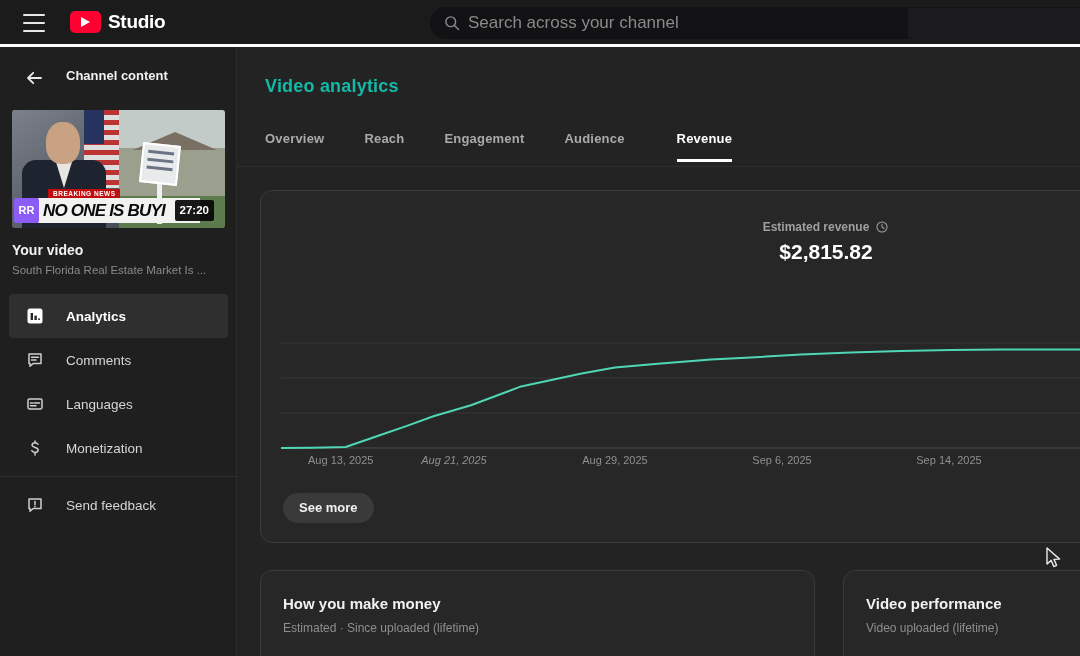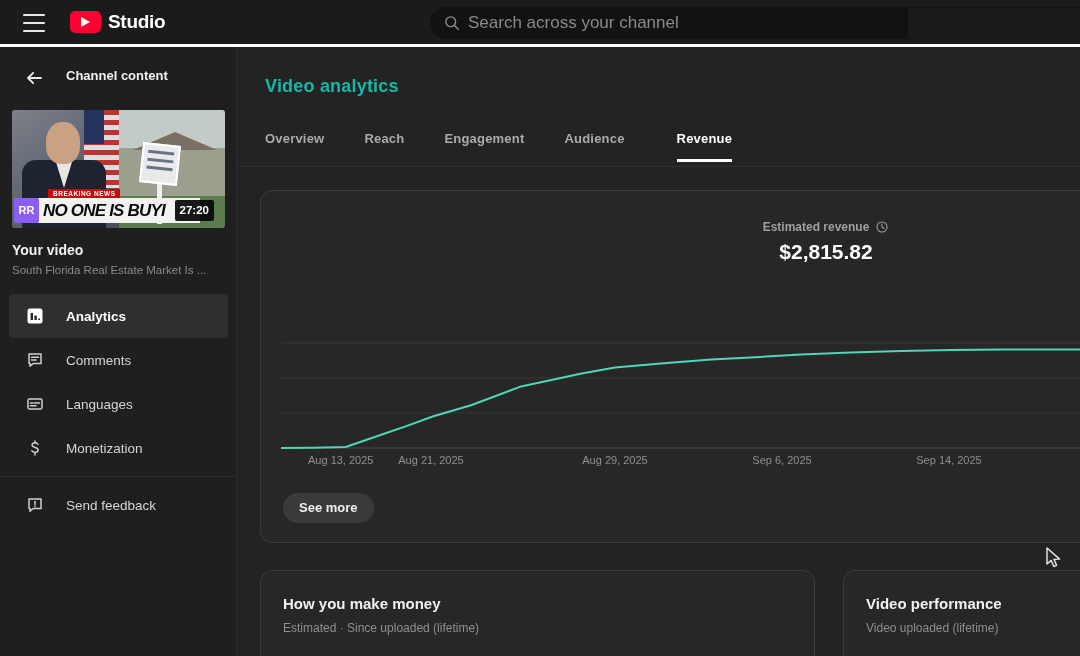--- a/index.html
+++ b/index.html
@@ -211,21 +211,21 @@
 
     <svg class="chart-plot" viewBox="0 0 800 116" preserveAspectRatio="none">
         <line x1="0" y1="77" x2="800" y2="77" stroke="#383838" stroke-width="1"></line>
         <line x1="0" y1="42" x2="800" y2="42" stroke="#383838" stroke-width="1"></line>
         <line x1="0" y1="7" x2="800" y2="7" stroke="#383838" stroke-width="1"></line>
         <line x1="0" y1="112" x2="800" y2="112" stroke="#4d4d4d" stroke-width="1.2"></line>
         <polyline points="0.0,112.0 31.3,111.8 64.7,111.0 100.2,98.7 125.3,90.1 152.4,80.2 190.0,69.3 240.1,50.4 300.6,37.5 334.0,31.5 379.9,27.5 430.0,23.5 469.7,21.5 519.8,18.5 569.9,16.6 620.0,15.0 670.1,14.1 720.2,13.6 799.5,13.5" fill="none" stroke="#4fd6b5" stroke-width="2" stroke-linejoin="round" stroke-linecap="round"></polyline>
       </svg>
     <div class="ticks">
         <div class="tick" style="left: 3px; margin-left: 24px;">Aug 13, 2025</div>
-        <div class="tick" style="left: 150px; transform: translateX(-50%);">Aug 21, 2025</div>
+        <div class="tick" style="left: 173px; transform: translateX(-50%); font-style: italic;">Aug 21, 2025</div>
         <div class="tick" style="left: 334px; transform: translateX(-50%);">Aug 29, 2025</div>
         <div class="tick" style="left: 501px; transform: translateX(-50%);">Sep 6, 2025</div>
         <div class="tick" style="left: 668px; transform: translateX(-50%);">Sep 14, 2025</div>
       </div>
 
     <button class="see-more">See more</button>
   </div>
 
   <div>
       <div class="bottom-card" style="left: 260px;">

